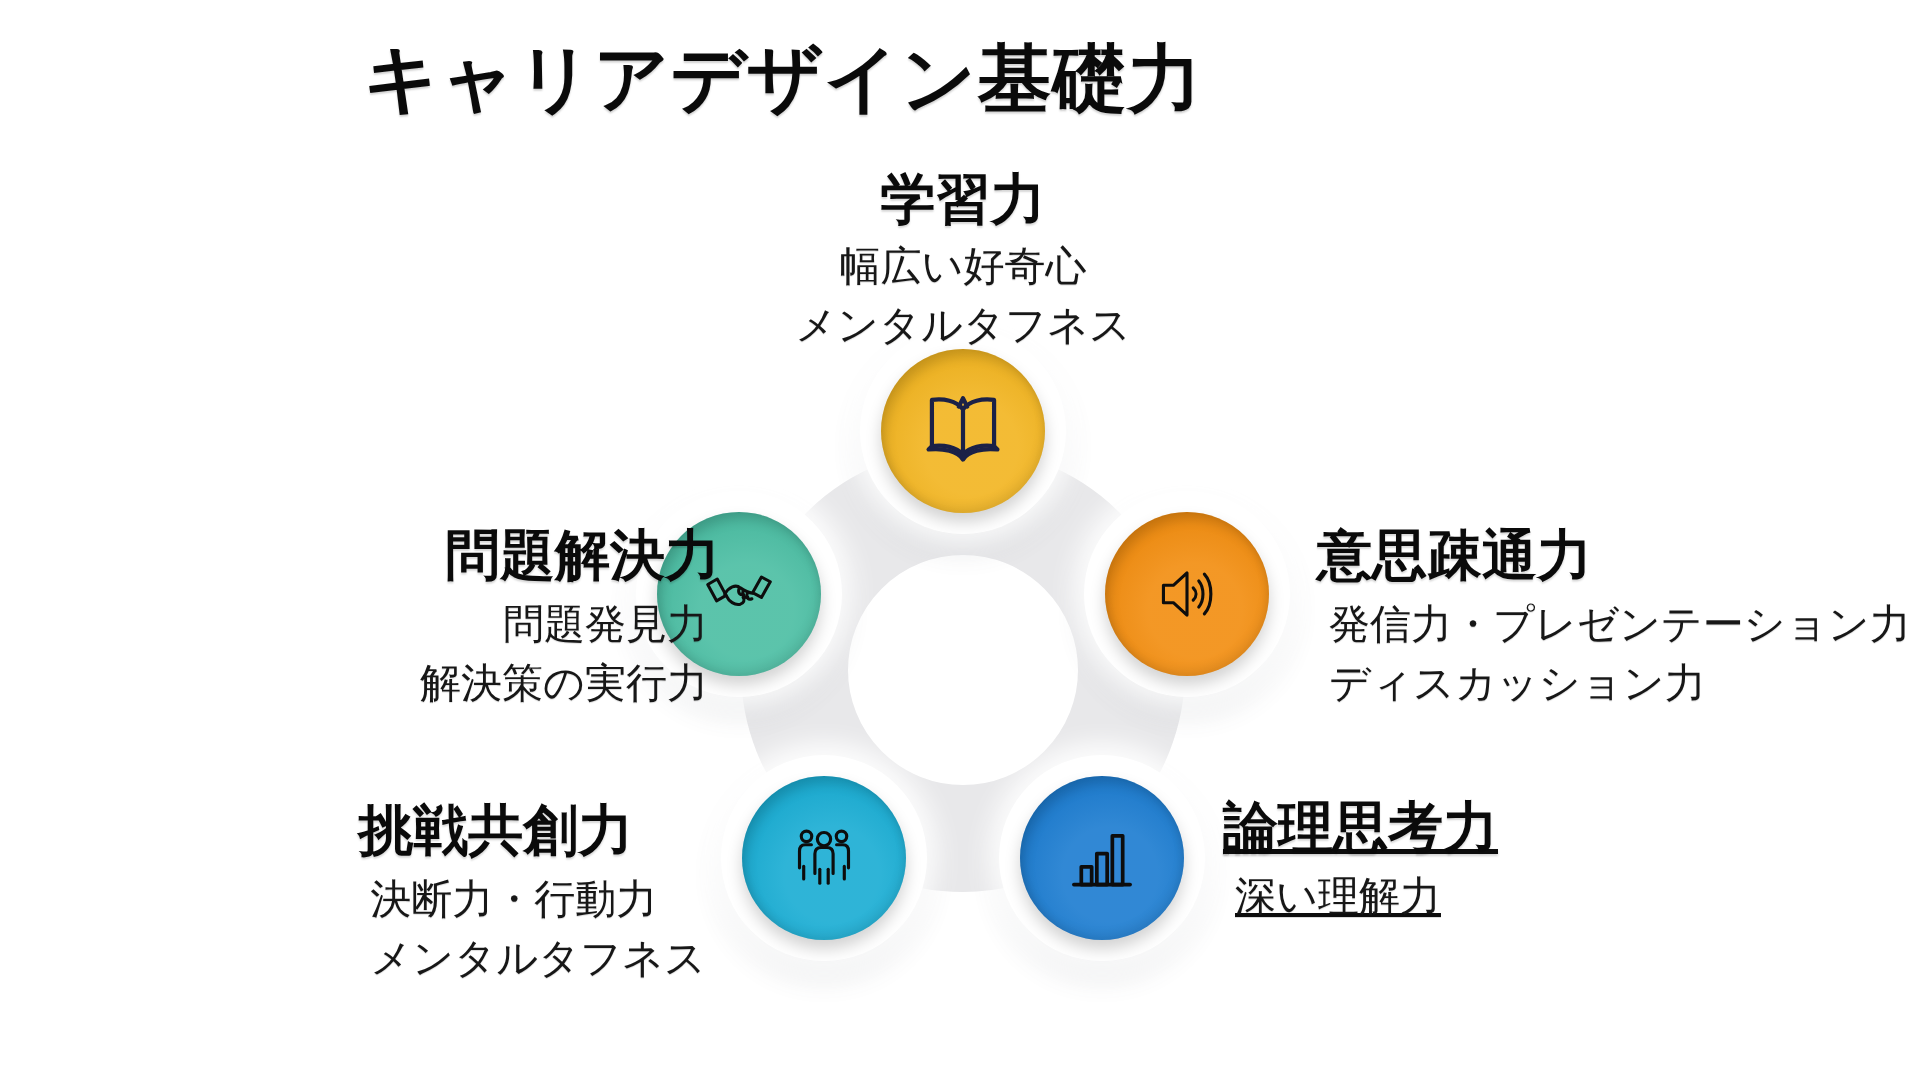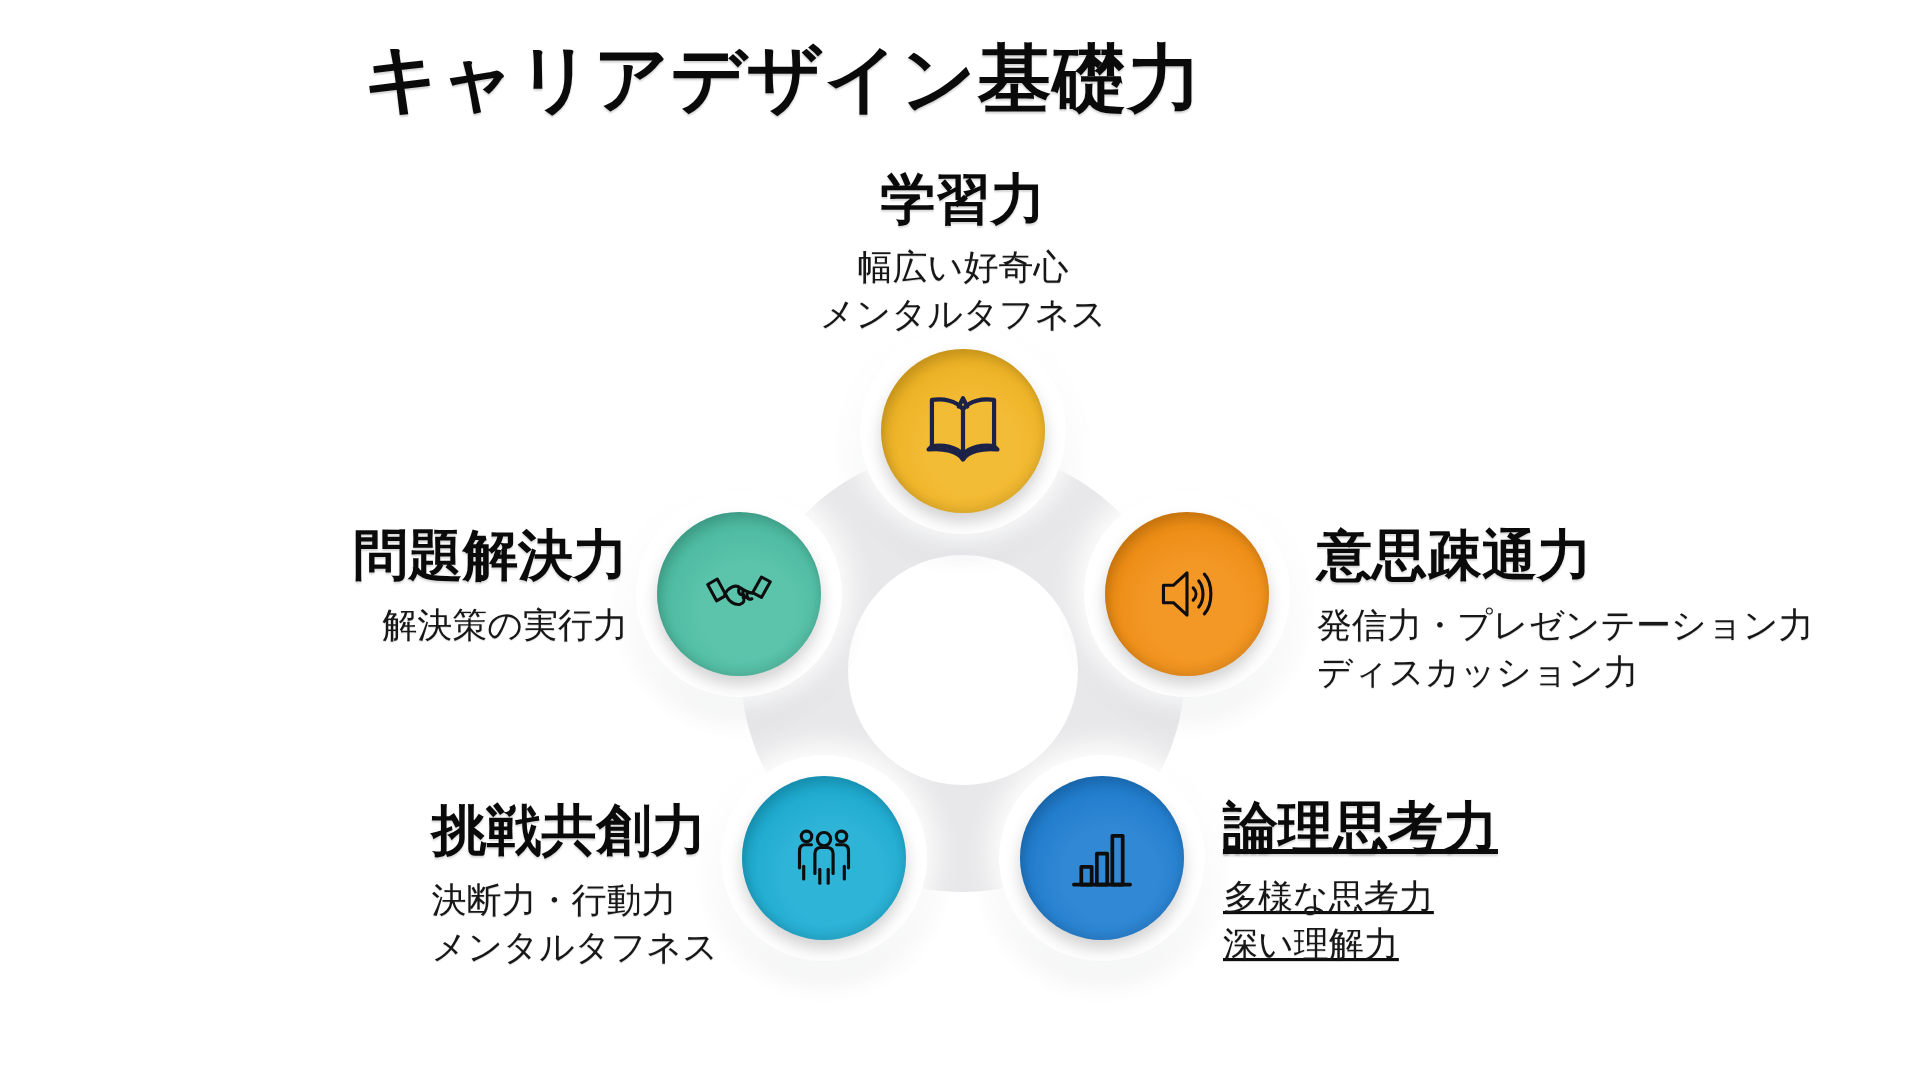--- a/index.html
+++ b/index.html
@@ -39,29 +39,29 @@
   .n-logical{left:999px;top:755px;}
   .n-challenge{left:721px;top:755px;}
   .n-problem{left:636px;top:491px;}
   
   .label{position:absolute;}
   .label h2{
     margin:0 0 14px 0;font-size:55px;line-height:63px;font-weight:800;color:#0a0a0a;
     text-shadow:0 2px 2px rgba(0,0,0,0.16);white-space:nowrap;
   }
   .label p{
-    margin:0;font-size:35px;line-height:47px;font-weight:400;color:#171717;
+    margin:12px;font-size:41px;line-height:47px;font-weight:400;color:#171717;
     text-shadow:0 1px 1px rgba(0,0,0,0.14);white-space:nowrap;
   }
   .l-learning{left:703px;top:168px;width:520px;text-align:center;}
   .l-learning h2{margin-bottom:12px;}
   .l-communication{left:1317px;top:524px;text-align:left;}
   .l-logical{left:1223px;top:796px;text-align:left;text-decoration:underline;}
   .l-challenge{right:1202px;top:799px;text-align:left;}
-  .l-problem{right:1292px;top:524px;text-align:right;}
+  .l-problem{right:1200px;top:524px;text-align:right;}
 </style>
 </head>
 <body>
 
 <div class="canvas">
 
   <h1 class="page-title">キャリアデザイン基礎力</h1>
 
   <div class="ring"></div>
 
@@ -142,28 +142,28 @@
   </div>
 
   <div class="label l-communication">
     <h2>意思疎通力</h2>
     <p>発信力・プレゼンテーション力</p>
     <p>ディスカッション力</p>
   </div>
 
   <div class="label l-logical">
     <h2>論理思考力</h2>
-    <p>多様な思考力</p>
     <p>深い理解力</p>
   </div>
 
   <div class="label l-challenge">
     <h2>挑戦共創力</h2>
     <p>決断力・行動力</p>
     <p>メンタルタフネス</p>
   </div>
 
   <div class="label l-problem">
     <h2>問題解決力</h2>
+    <p>問題発見力</p>
     <p>解決策の実行力</p>
   </div>
 
 </div>
 
 </body></html>

